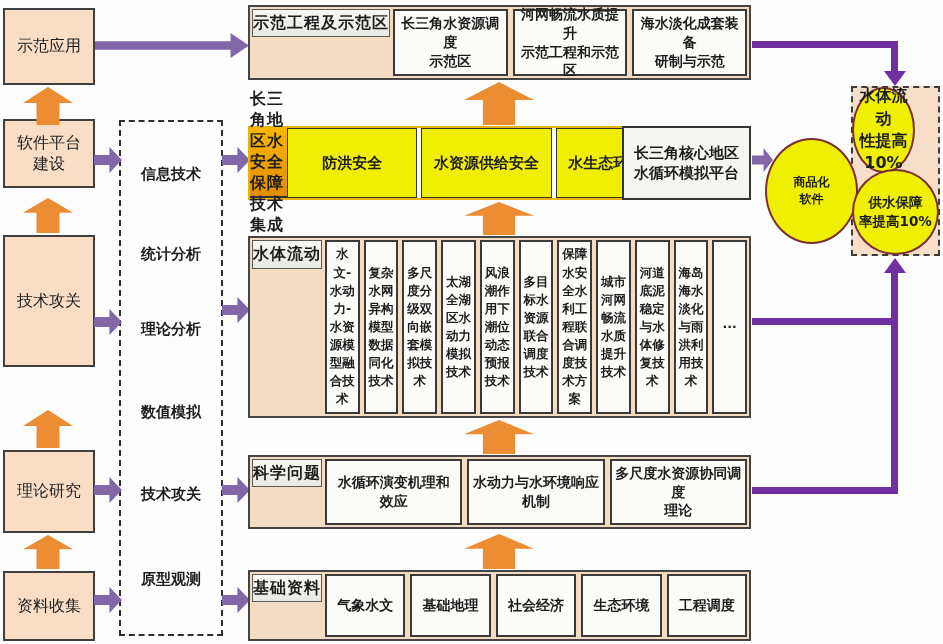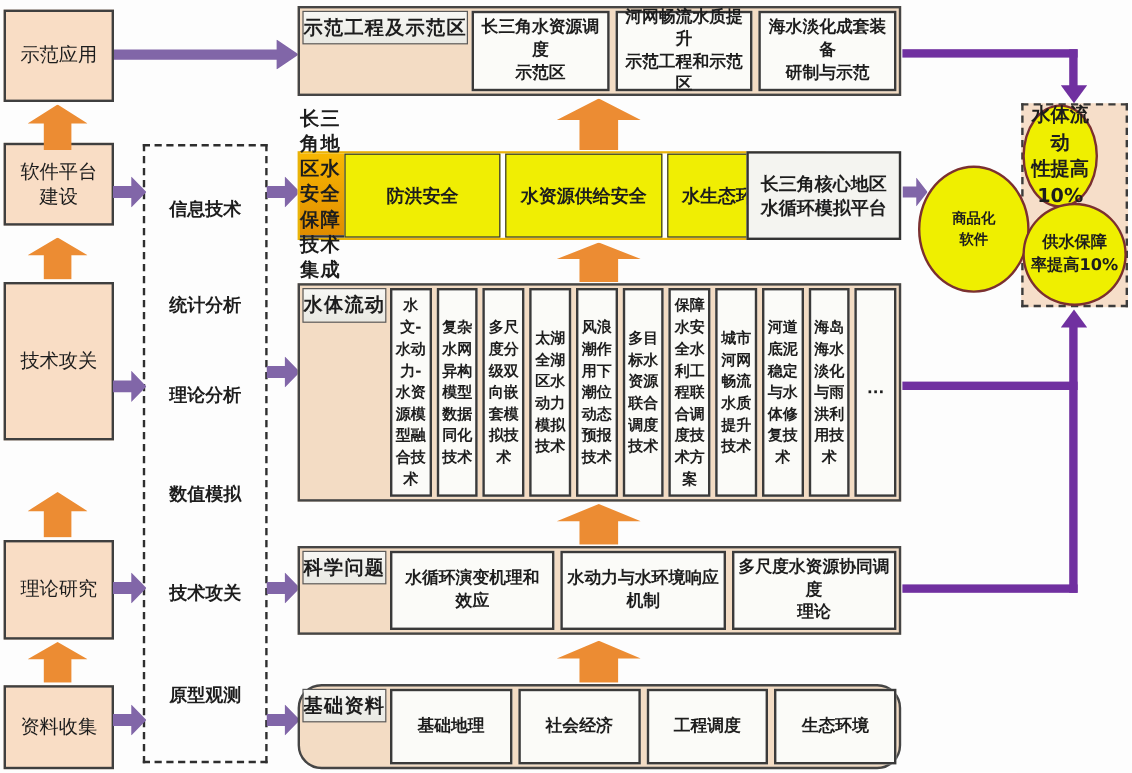--- a/index.html
+++ b/index.html
@@ -187,27 +187,28 @@
     <div class="sec-row">
       <div class="sub">水循环演变机理和
 效应</div>
       <div class="sub">水动力与水环境响应
 机制</div>
       <div class="sub">多尺度水资源协同调度
 理论</div>
     </div>
   </div>
 
-  <div class="section" style="top:570px;height:71px;border-radius:20px;">
+  <div class="section" style="top:570px;height:71px;">
     <div class="sec-header" style="height:26px;">基础资料</div>
     <div class="sec-row">
+      <div class="sub">气象水文</div>
       <div class="sub">基础地理</div>
       <div class="sub">社会经济</div>
+      <div class="sub">生态环境</div>
       <div class="sub">工程调度</div>
-      <div class="sub">生态环境</div>
     </div>
   </div>
 
   <div class="oarrow" style="left:464px;top:82px;width:70px;height:43px;"></div>
   <div class="oarrow" style="left:464px;top:202px;width:70px;height:33px;"></div>
   <div class="oarrow" style="left:464px;top:420px;width:70px;height:34px;"></div>
   <div class="oarrow" style="left:464px;top:534px;width:70px;height:35px;"></div>
 
   <div class="goalpanel"></div>
   <div class="circle" id="circle-commercial">商品化

